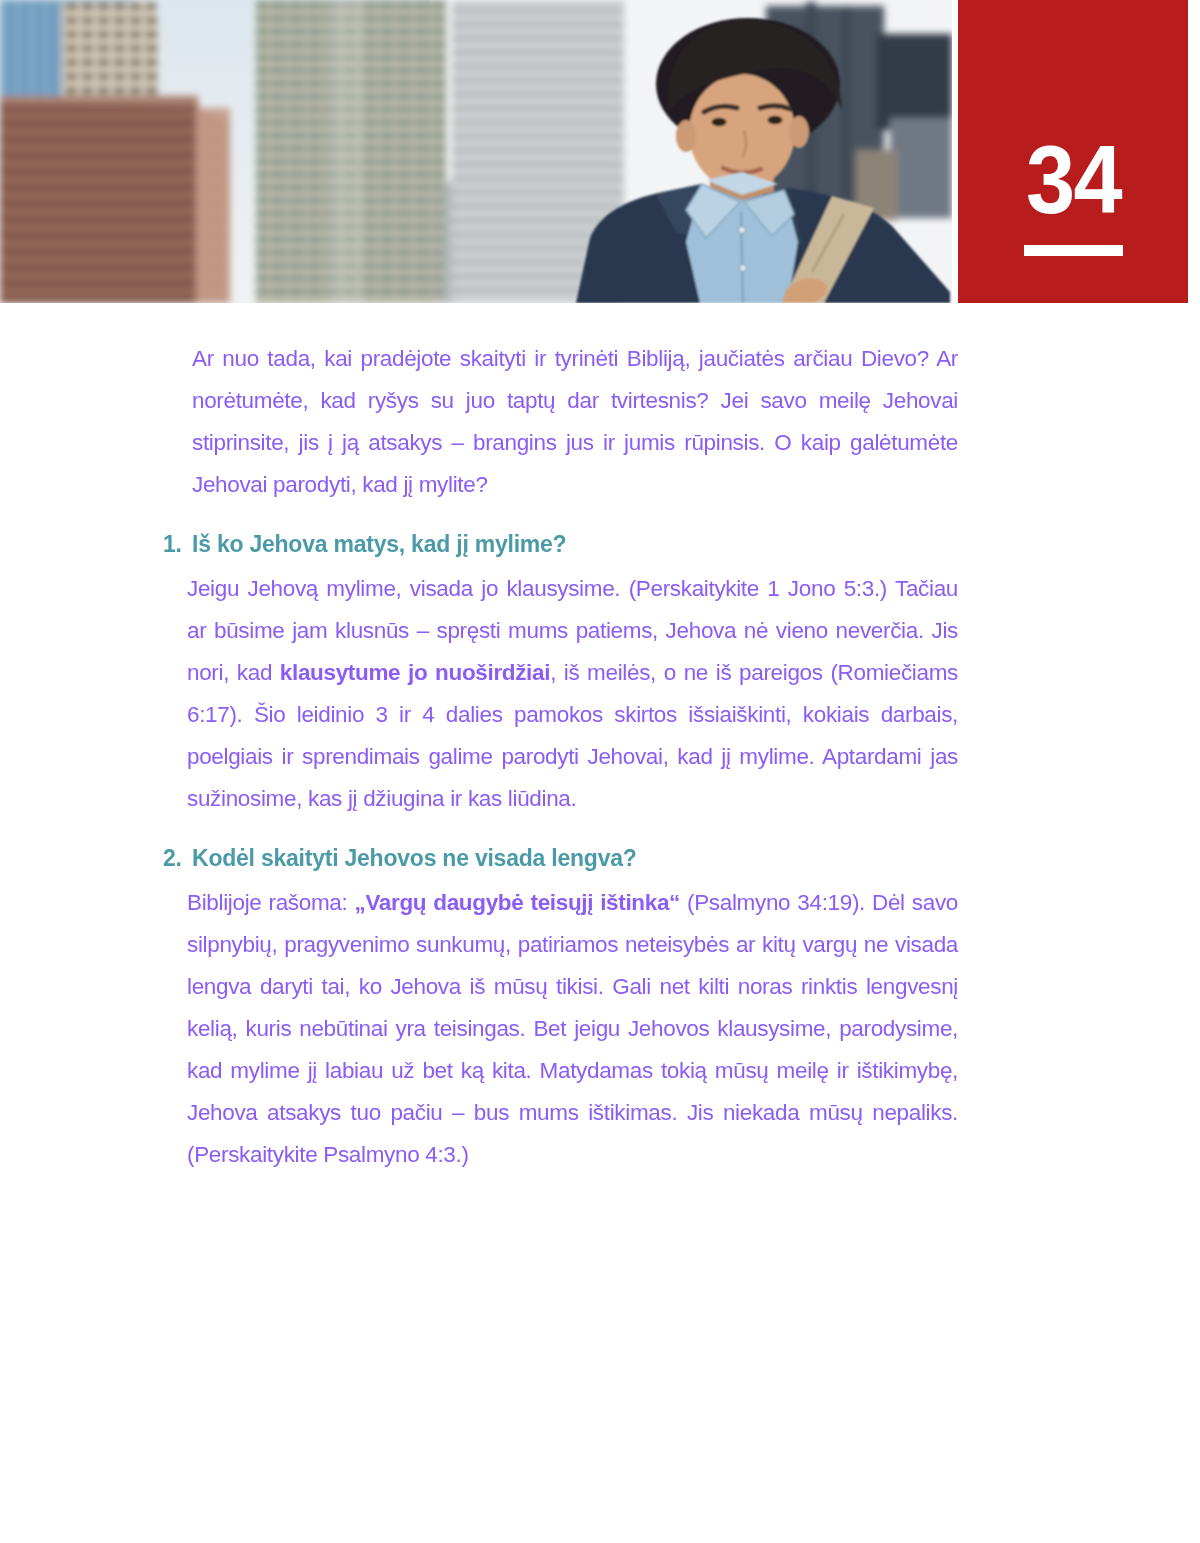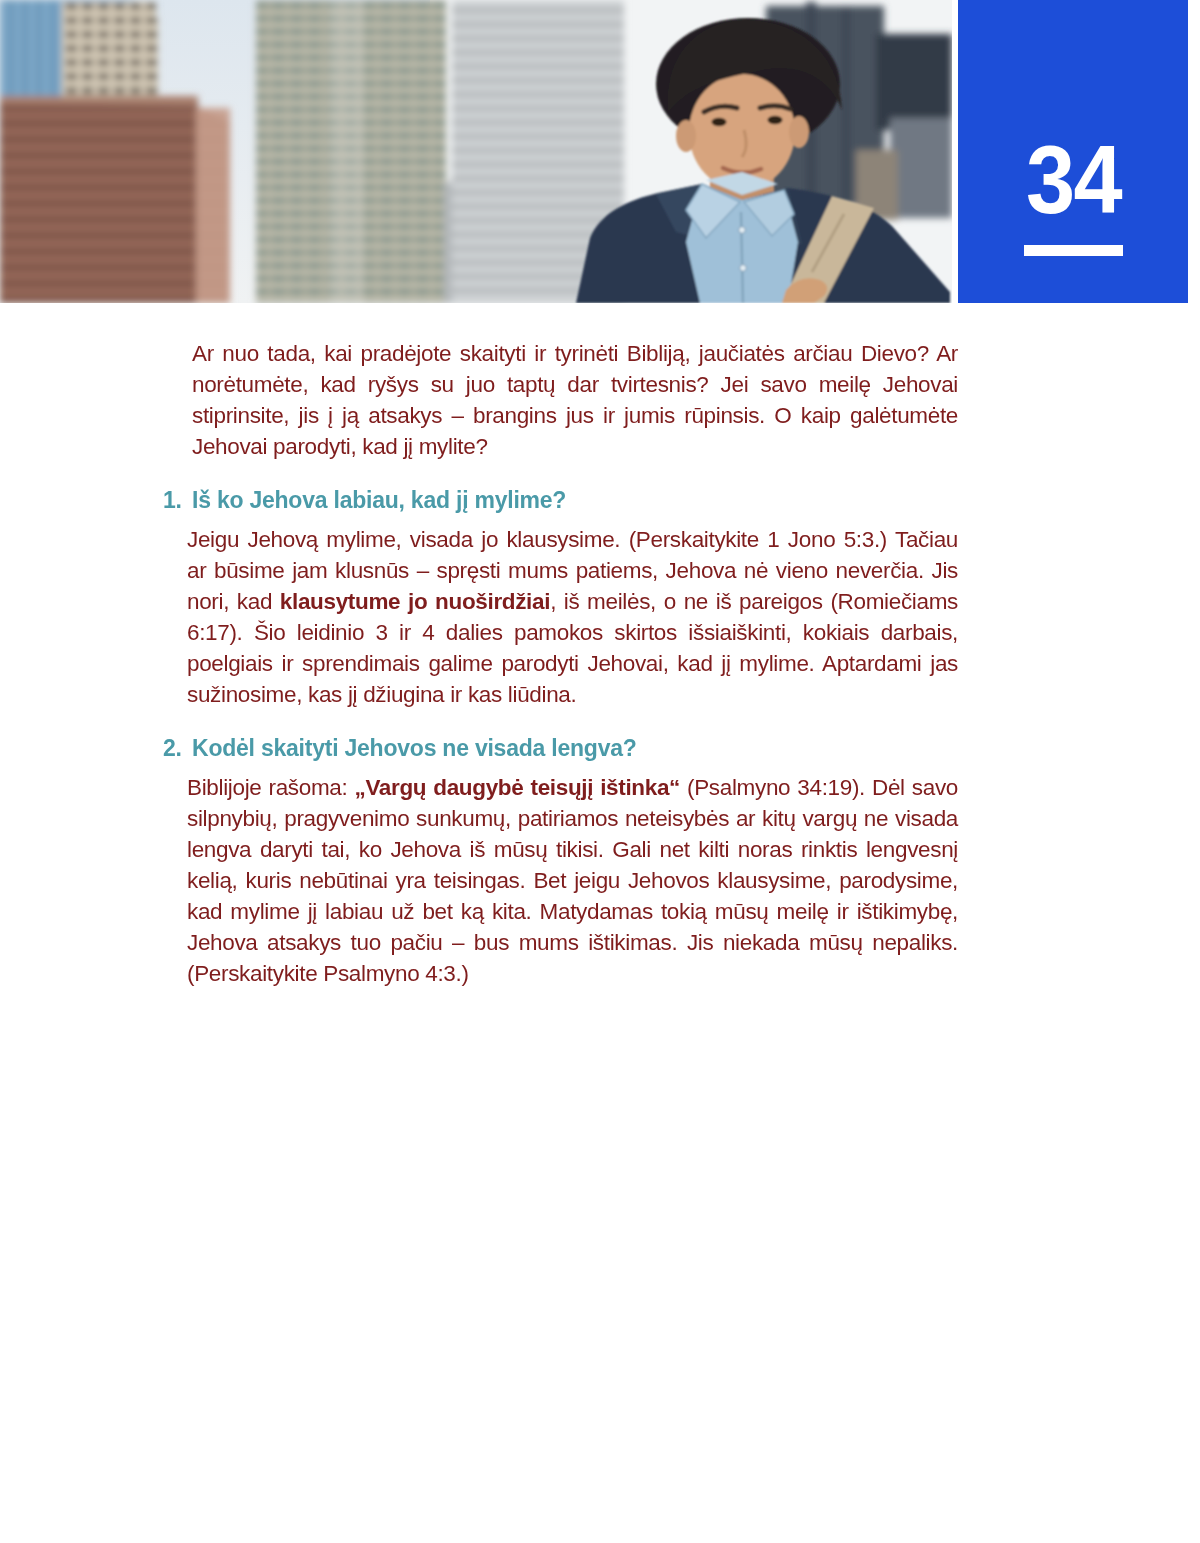--- a/index.html
+++ b/index.html
@@ -18,21 +18,21 @@
   .header-photo {
     position: absolute; left: 0; top: 0;
     width: 952px; height: 303px;
     overflow: hidden;
     background: #e8edf0;
   }
   .header-photo svg { display: block; }
   .chapter-badge {
     position: absolute; left: 958px; top: 0;
     width: 230px; height: 303px;
-    background: #1d4ed8;
+    background: #b91c1c;
     display: flex; flex-direction: column;
     align-items: center; justify-content: center;
   }
   .chapter-number {
     color: #ffffff;
     font-weight: 700;
     font-size: 96px;
     line-height: 1;
     letter-spacing: -2px;
     transform: scaleX(0.92);
@@ -55,24 +55,24 @@
     color: #171717;
     letter-spacing: -0.8px;
   }
   .title-line { display: block; transform-origin: left; }
   .intro {
     margin-top: 35px;
     margin-left: 29px;
   }
   p.body-text {
     font-size: 22.5px;
-    line-height: 31px;
+    line-height: 42px;
     text-align: justify;
     letter-spacing: -0.015em;
-    color: #7f1d1d;
+    color: #8b5cf6;
   }
   .question-heading {
     display: flex;
     margin-top: 23px;
     margin-bottom: 9px;
     font-size: 23px;
     line-height: 30px;
     font-weight: 700;
     color: #4a9aa8;
     letter-spacing: -0.01em;
@@ -199,21 +199,21 @@
   </div>
 </header>
 
 <main class="content">
 
   <p class="body-text intro">Ar nuo tada, kai pradėjote skaityti ir tyrinėti Bibliją, jaučiatės arčiau Dievo? Ar norėtumėte, kad ryšys su juo taptų dar tvirtesnis? Jei savo meilę Jehovai stiprinsite, jis į ją atsakys – brangins jus ir jumis rūpinsis. O kaip galėtumėte Jehovai parodyti, kad jį mylite?</p>
 
   <section>
     <h2 class="question-heading">
       <span class="question-number">1.</span>
-      <span class="question-text">Iš ko Jehova labiau, kad jį mylime?</span>
+      <span class="question-text">Iš ko Jehova matys, kad jį mylime?</span>
     </h2>
     <p class="body-text answer"><span>Jeigu Jehovą mylime, visada jo klausysime. (Perskaitykite 1 Jono 5:3.) Tačiau ar būsime jam klusnūs – spręsti mums patiems, Jehova nė vieno neverčia. Jis nori, kad </span><span class="bold-phrase">klausytume jo nuoširdžiai</span><span>, iš meilės, o ne iš pareigos (Romiečiams 6:17). Šio leidinio 3 ir 4 dalies pamokos skirtos išsiaiškinti, kokiais darbais, poelgiais ir sprendimais galime parodyti Jehovai, kad jį mylime. Aptardami jas sužinosime, kas jį džiugina ir kas liūdina.</span></p>
   </section>
 
   <section>
     <h2 class="question-heading">
       <span class="question-number">2.</span>
       <span class="question-text">Kodėl skaityti Jehovos ne visada lengva?</span>
     </h2>
     <p class="body-text answer"><span>Biblijoje rašoma: </span><span class="bold-phrase">„Vargų daugybė teisųjį ištinka“</span><span> (Psalmyno 34:19). Dėl savo silpnybių, pragyvenimo sunkumų, patiriamos neteisybės ar kitų vargų ne visada lengva daryti tai, ko Jehova iš mūsų tikisi. Gali net kilti noras rinktis lengvesnį kelią, kuris nebūtinai yra teisingas. Bet jeigu Jehovos klausysime, parodysime, kad mylime jį labiau už bet ką kita. Matydamas tokią mūsų meilę ir ištikimybę, Jehova atsakys tuo pačiu – bus mums ištikimas. Jis niekada mūsų nepaliks. (Perskaitykite Psalmyno 4:3.)</span></p>

